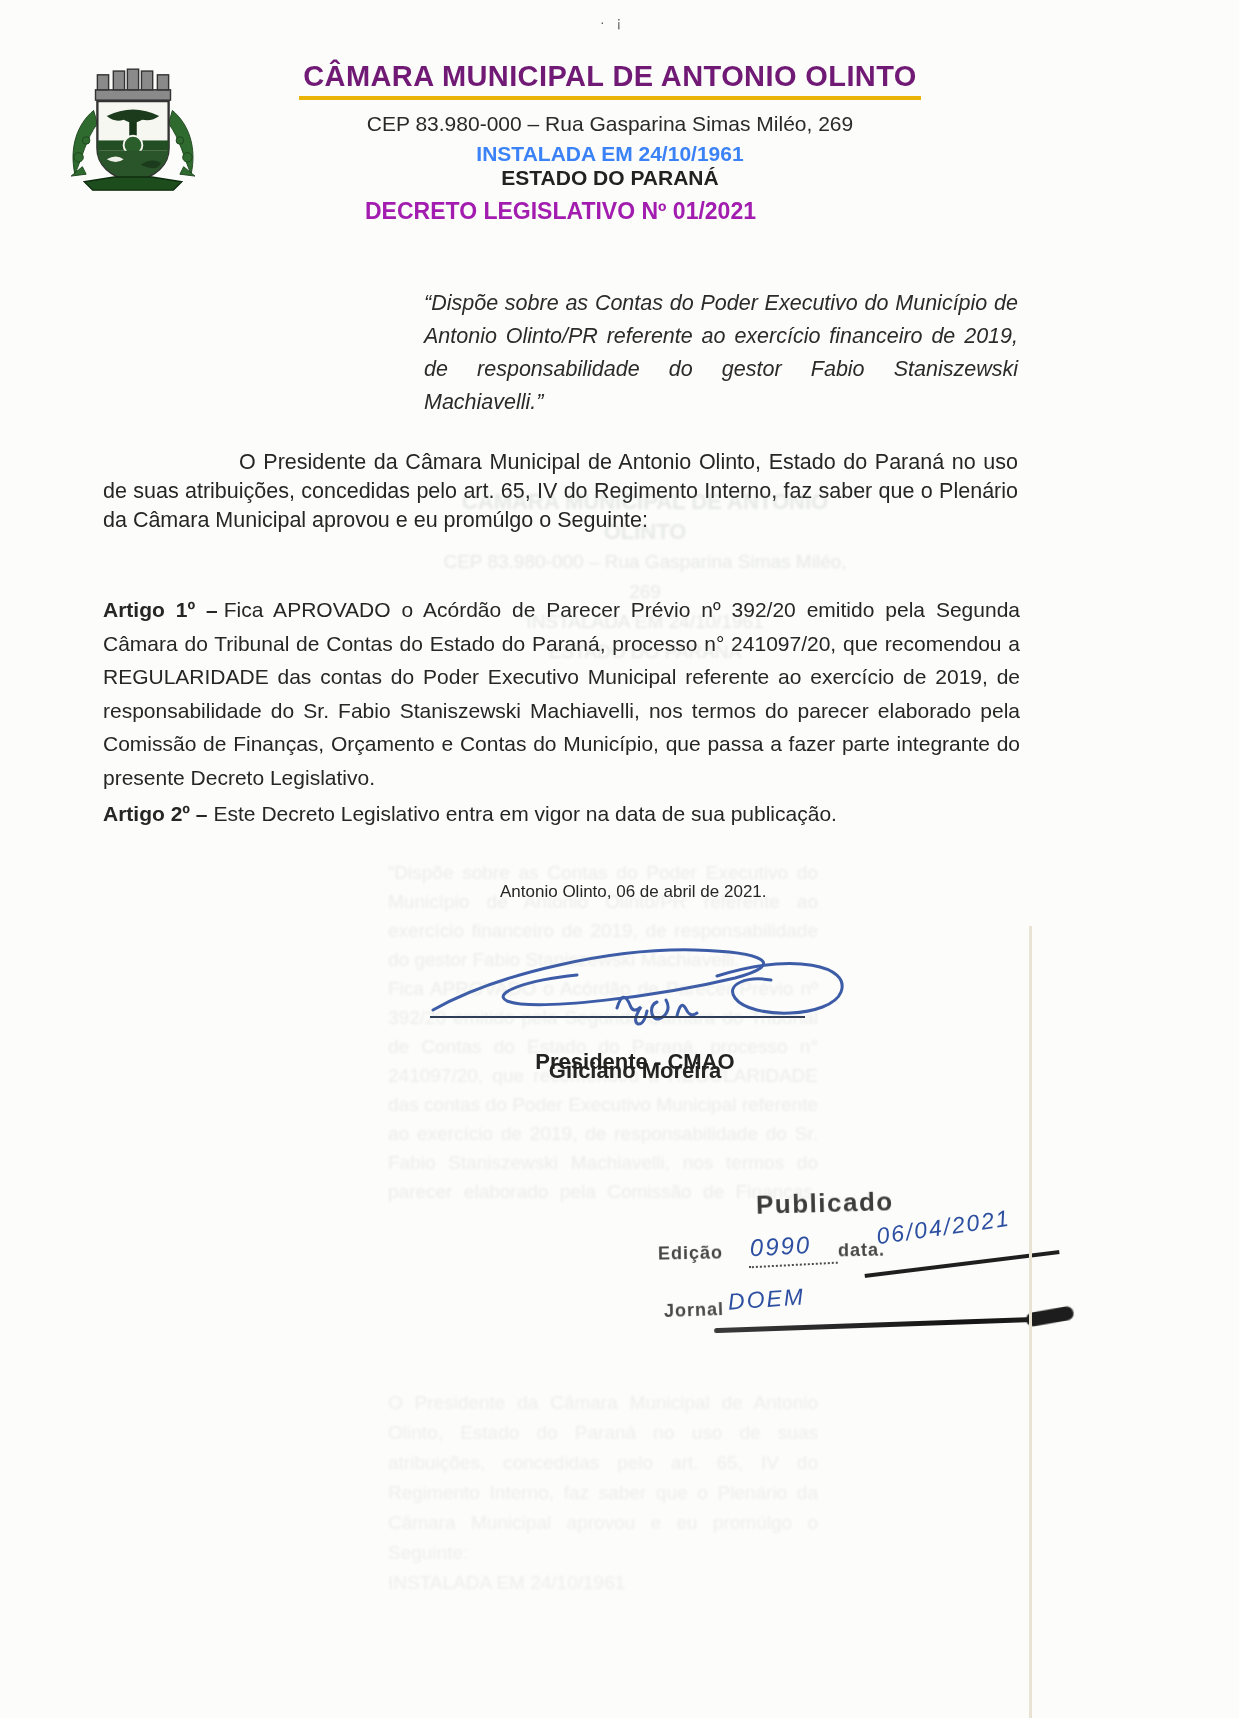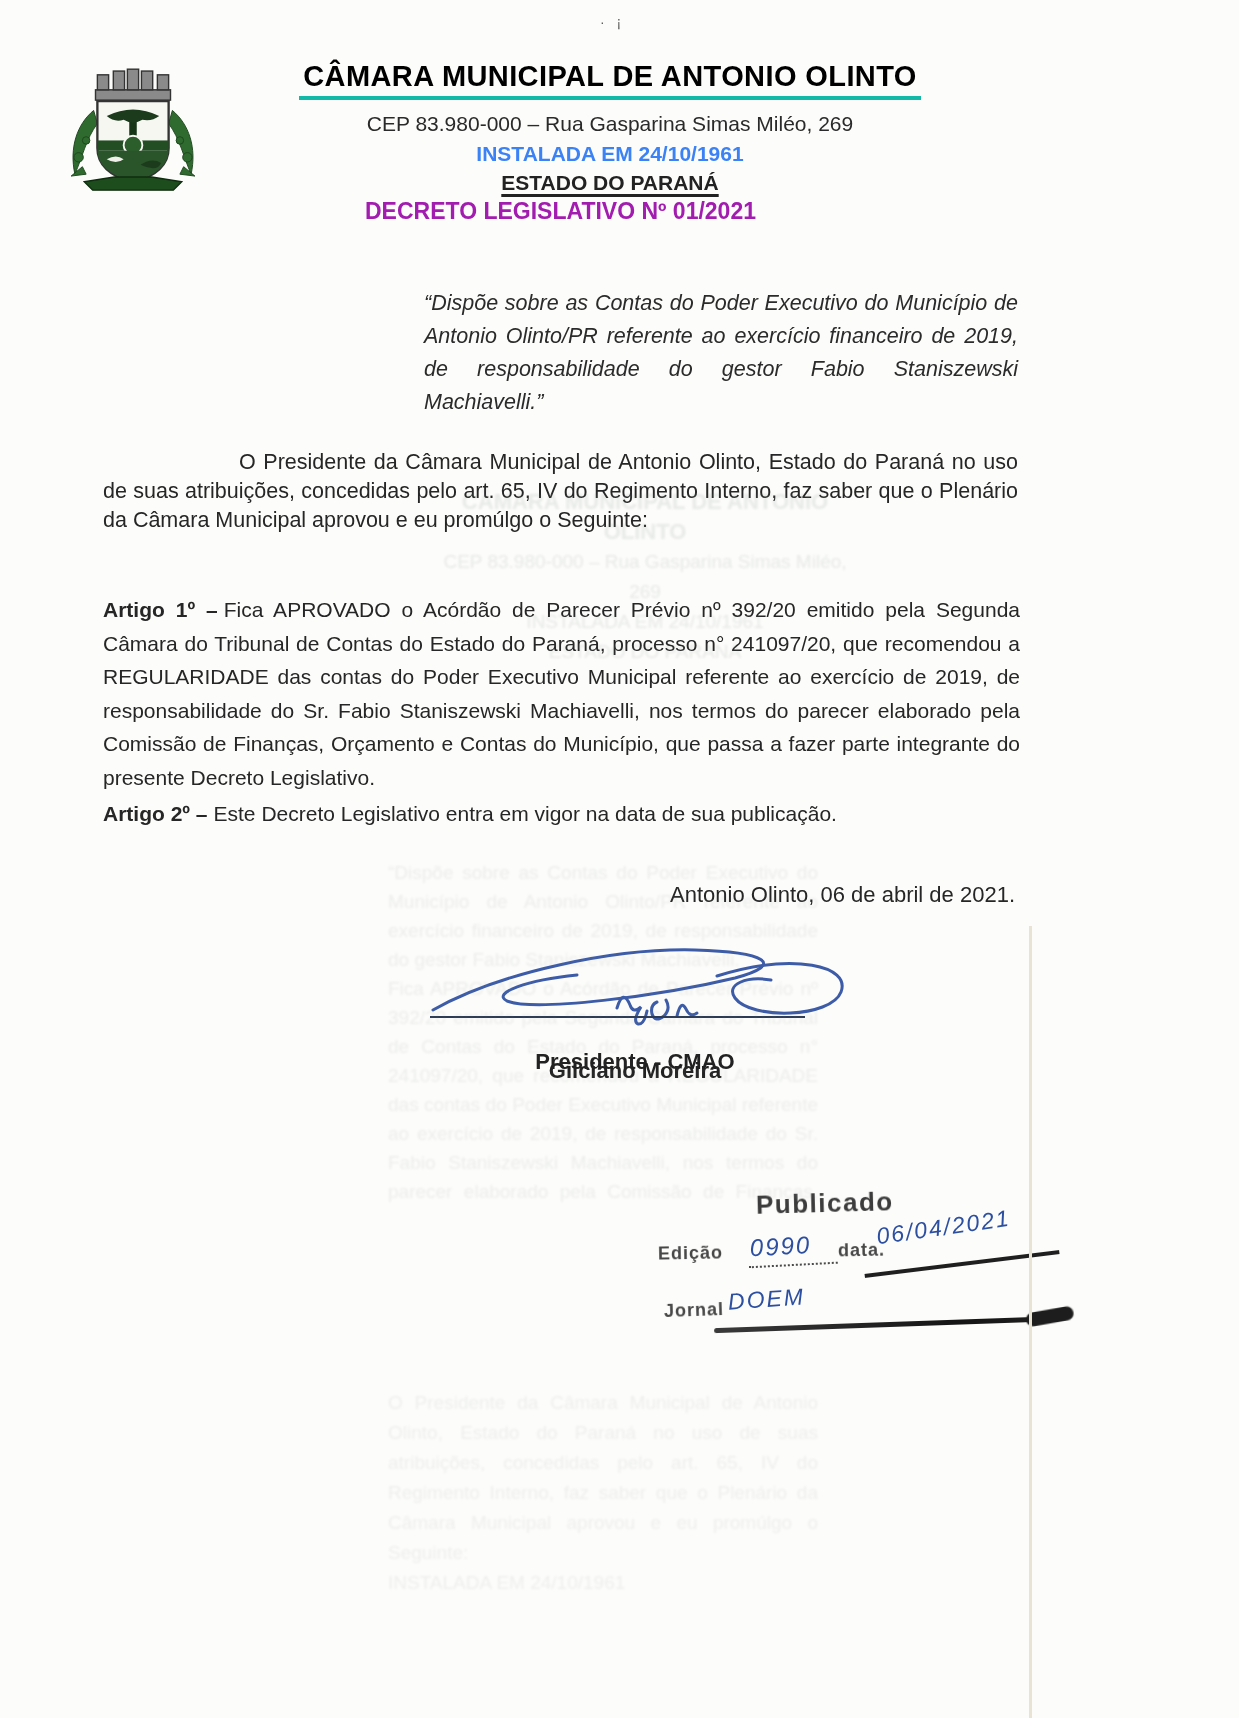--- a/index.html
+++ b/index.html
@@ -7,42 +7,42 @@
     position:relative; width:1239px; height:1718px; margin:0 auto;
     background:#fcfcfa; overflow:hidden;
     font-family:"Liberation Sans","DejaVu Sans",sans-serif;
     color:#262626;
   }
   
   .coat { position:absolute; left:58px; top:52px; width:150px; height:145px; }
   .header { position:absolute; top:60px; left:215px; width:790px; text-align:center; }
   .header-title {
     display:inline-block; font-size:29px; font-weight:bold; letter-spacing:.4px;
-    color:#000000; border-bottom:4px solid #14b8a6; padding:0 4px 3px;
+    color:#701a75; border-bottom:4px solid #eab308; padding:0 4px 3px;
   }
   .header-address { font-size:21px; margin-top:12px; color:#2a2a2a; }
   .header-installed { font-size:21px; font-weight:bold; margin-top:6px; color:#3b82f6; }
   .header-state {
-    font-size:21px; font-weight:bold; margin-top:5px; color:#222;
-    text-decoration:underline; text-decoration-thickness:2.5px; text-underline-offset:4px;
+    font-size:21px; font-weight:bold; color:#222;
+    text-decoration-thickness:2.5px; text-underline-offset:4px;
   }
   .doc-title { position:absolute; top:198px; left:103px; width:915px; text-align:center;
     font-size:23px; font-weight:bold; color:#a21caf; }
   
   .epigraph { position:absolute; top:287px; left:424px; width:594px;
     font-size:21.5px; font-style:italic; line-height:33px; text-align:justify; color:#2b2b2b; }
   .preamble { position:absolute; top:448px; left:103px; width:915px;
     font-size:21.5px; line-height:29px; text-align:justify; text-indent:136px; }
   .article { position:absolute; left:103px; width:917px;
     font-size:21px; line-height:33.5px; text-align:justify; }
   .article-1 { top:593px; }
   .article-2 { top:797px; }
   .art-label { font-weight:bold; margin-right:6px; }
   .dateline { position:absolute; top:882px; left:500px; width:515px;
-    text-align:right; font-size:22px; }
+    font-size:17px; }
   
   .sig-block { position:absolute; top:930px; left:415px; width:440px; text-align:center; }
   .sig-svg { position:absolute; left:-10px; top:0; }
   .sig-line { position:absolute; left:15px; top:86px; width:375px; height:0;
     border-bottom:2.5px solid #2c3a55; }
   .sig-name { position:absolute; top:92px; width:100%; font-size:22px; font-weight:bold; color:#222;margin-top:36px; }
   .sig-role { position:absolute; top:119px; width:100%; font-size:22px; font-weight:bold; color:#222; }
   
   .stamp-word { position:absolute; top:1188px; left:756px; font-size:26px; font-weight:bold;
     color:#3c3c3c; letter-spacing:1.5px; transform:rotate(-1.5deg); filter:blur(.45px); }

